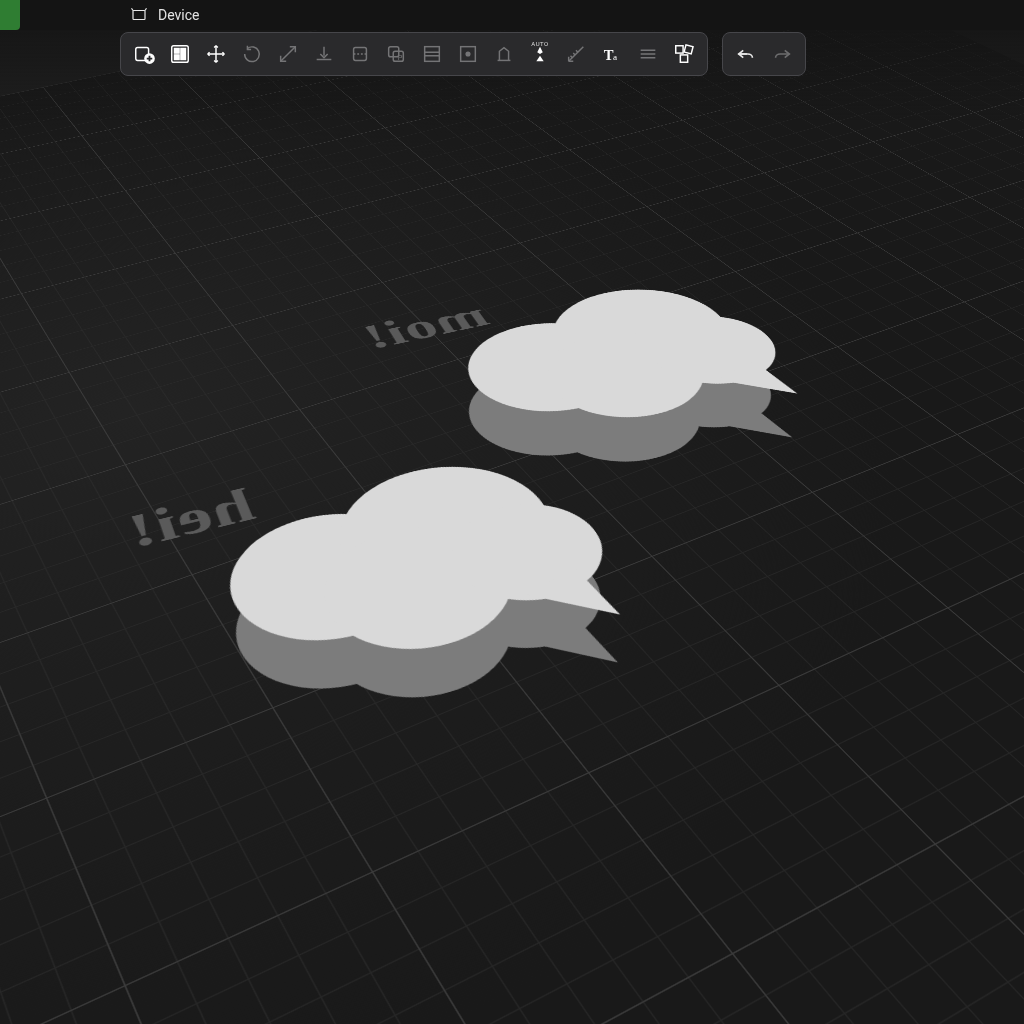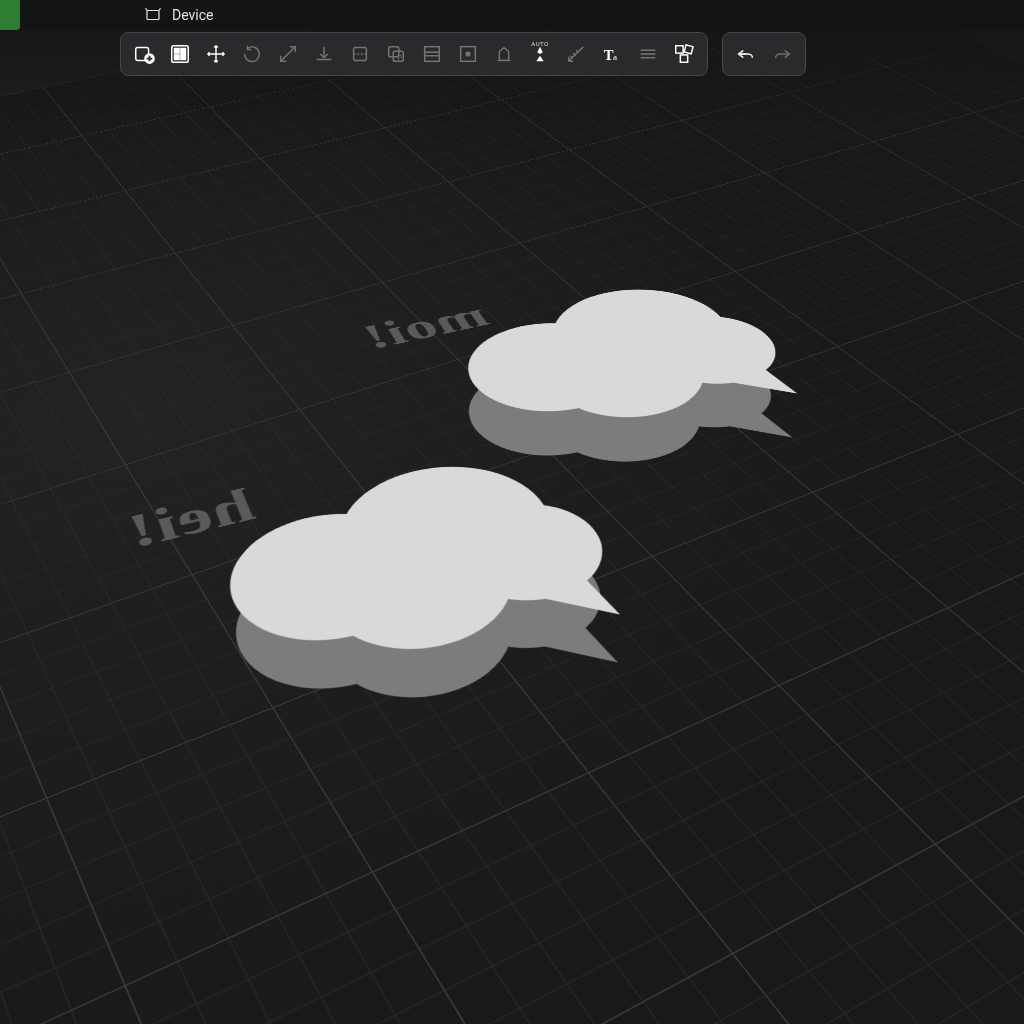--- a/index.html
+++ b/index.html
@@ -15,21 +15,20 @@
   }
 
   
   .titlebar {
     position: absolute;
     top: 0; left: 0; right: 0;
     height: 30px;
     background: #141414;
     display: flex;
     align-items: center;
-    padding-left: 14px;
     gap: 60px;
     z-index: 30;
   }
   .titlebar .tab {
     display: flex;
     align-items: center;
     gap: 10px;
     font-size: 14px;
     color: #e2e2e2;
     cursor: pointer;

